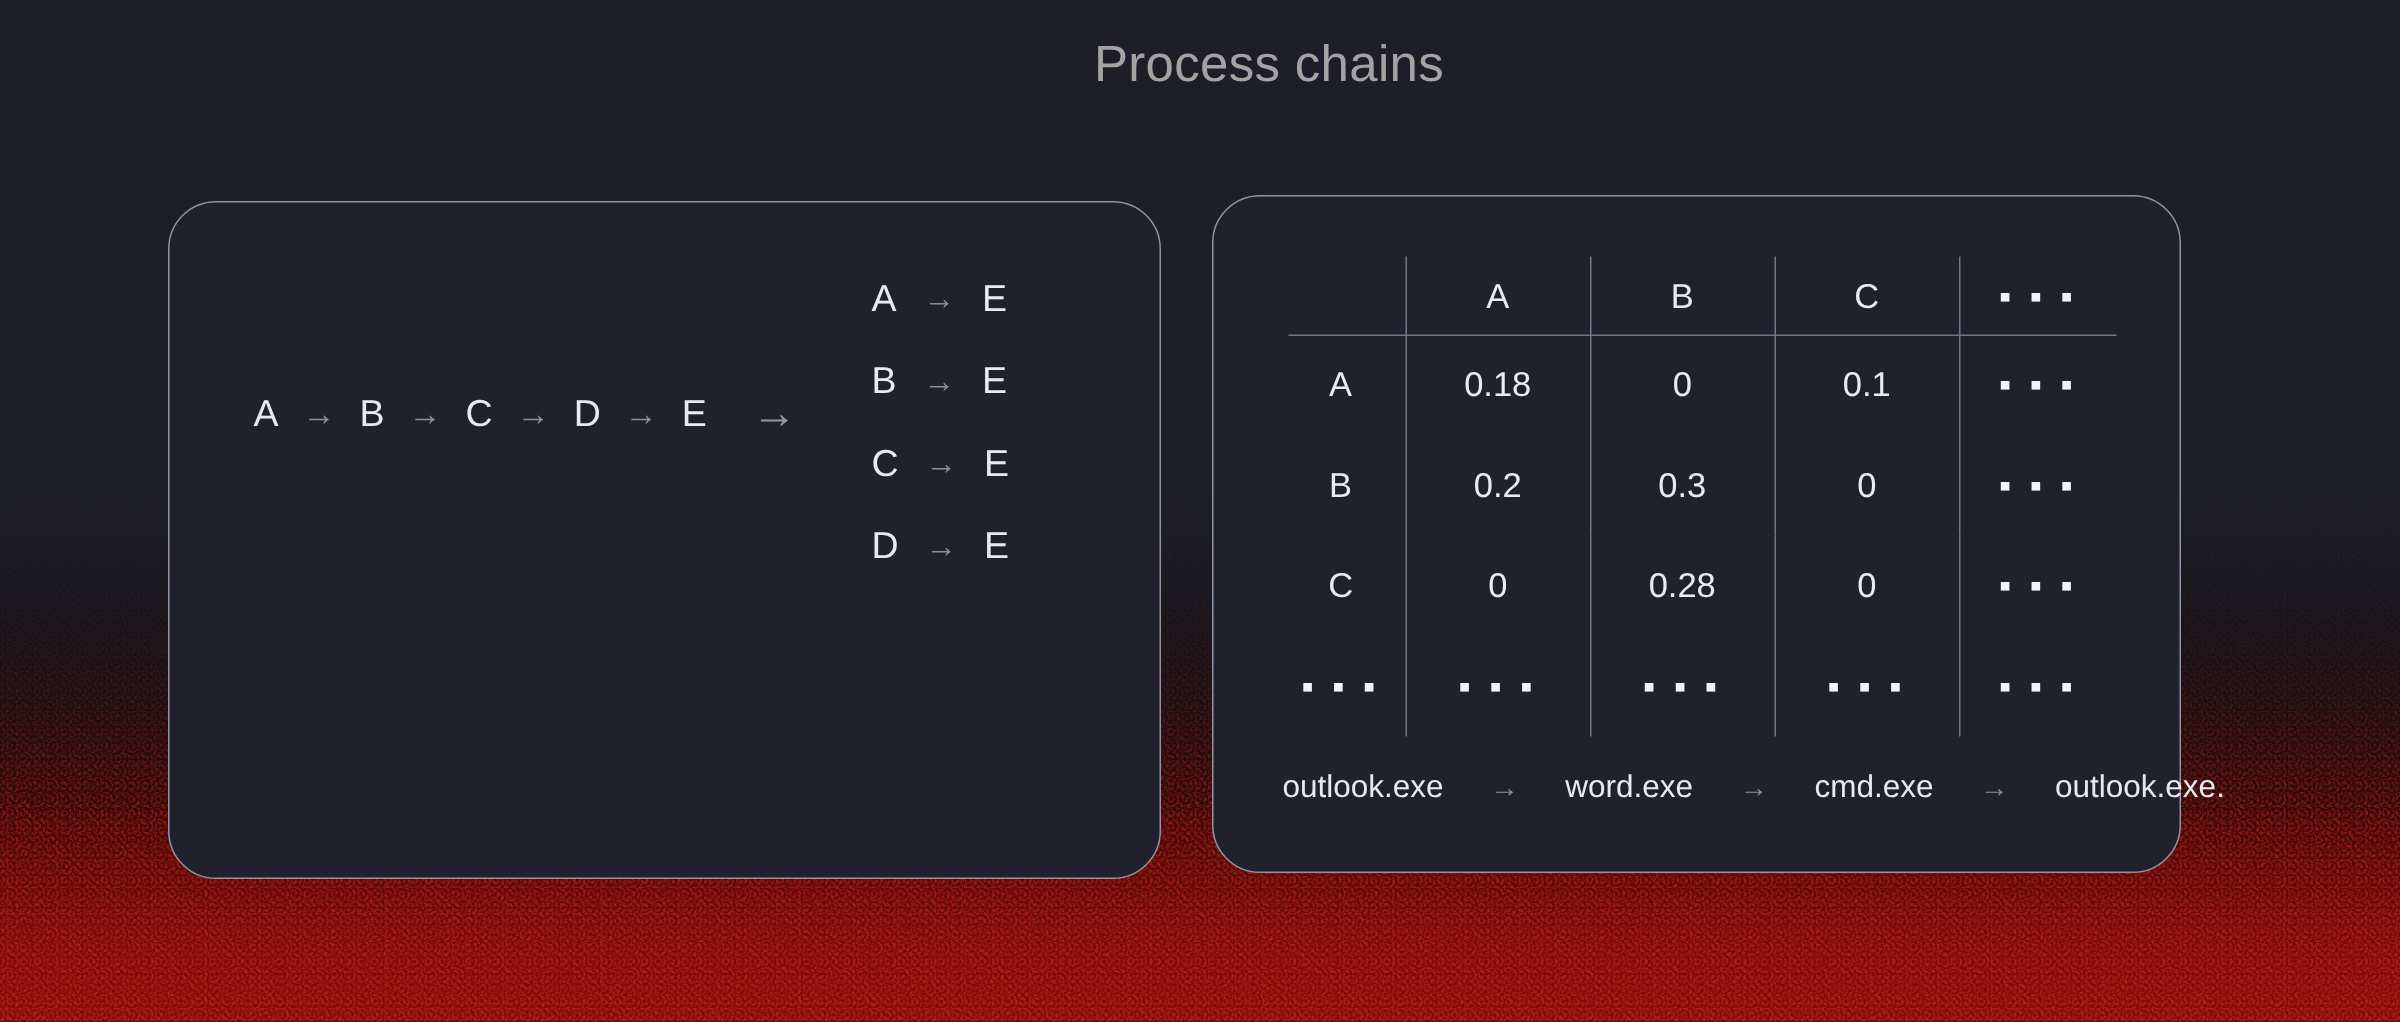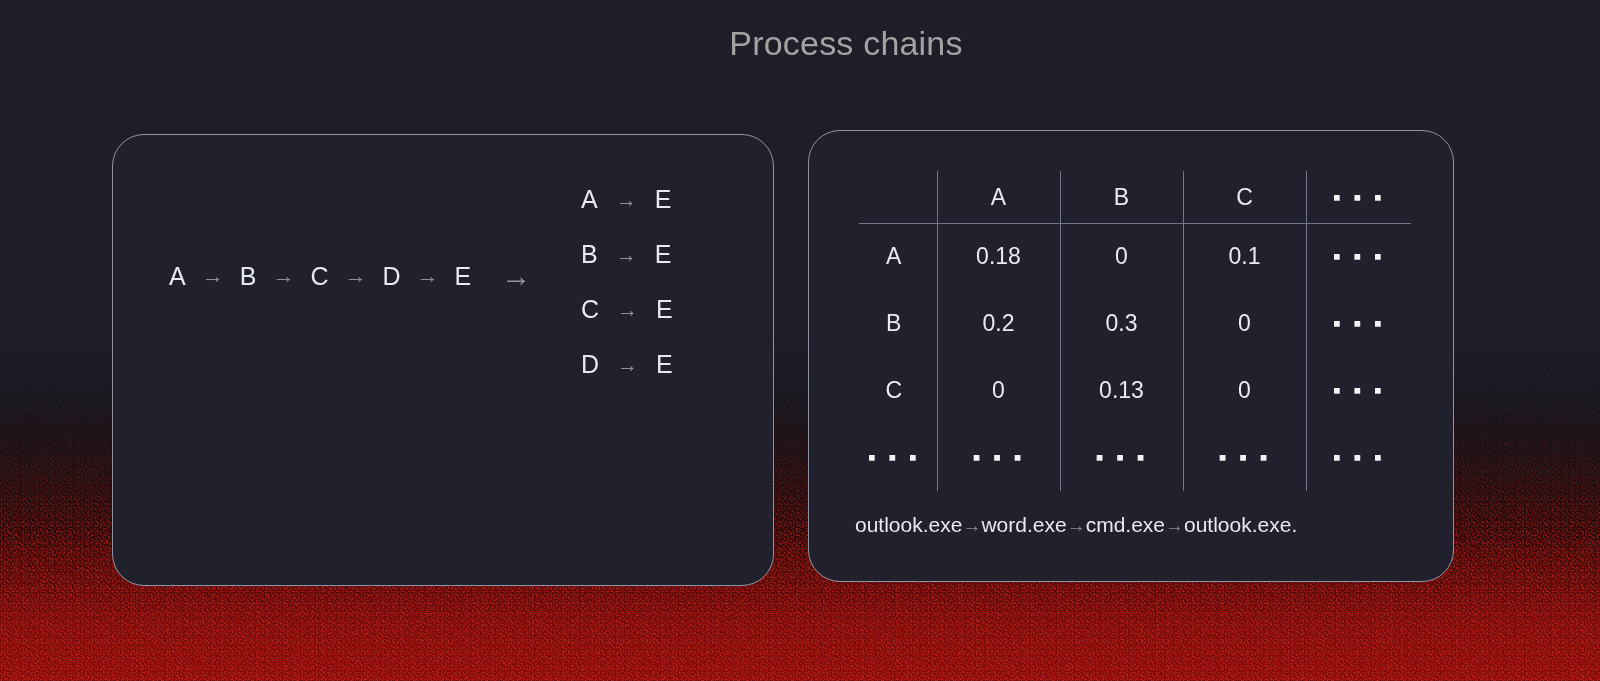--- a/index.html
+++ b/index.html
@@ -185,21 +185,21 @@
   }
   table.matrix td.dots, table.matrix th.dots { color: #f2f3f7; letter-spacing: 3px; }
 
   
   #example-chain {
     position: absolute;
     left: 46px;
     top: 382px;
     display: flex;
     align-items: center;
-    gap: 0;
+    gap: 31px;
     color: #e7e9f0;
     font-size: 21px;
   }
   #example-chain .arr {
     color: #8b8f9c;
     font-size: 19px;
     line-height: 1;
   }
 </style>
 </head>
@@ -288,21 +288,21 @@
           <tr>
             <td>B</td>
             <td class="vline">0.2</td>
             <td class="vline">0.3</td>
             <td class="vline">0</td>
             <td class="vline dots">▪ ▪ ▪</td>
           </tr>
           <tr>
             <td>C</td>
             <td class="vline">0</td>
-            <td class="vline">0.13</td>
+            <td class="vline">0.28</td>
             <td class="vline">0</td>
             <td class="vline dots">▪ ▪ ▪</td>
           </tr>
           <tr>
             <td class="dots">▪ ▪ ▪</td>
             <td class="vline dots">▪ ▪ ▪</td>
             <td class="vline dots">▪ ▪ ▪</td>
             <td class="vline dots">▪ ▪ ▪</td>
             <td class="vline dots">▪ ▪ ▪</td>
           </tr>

